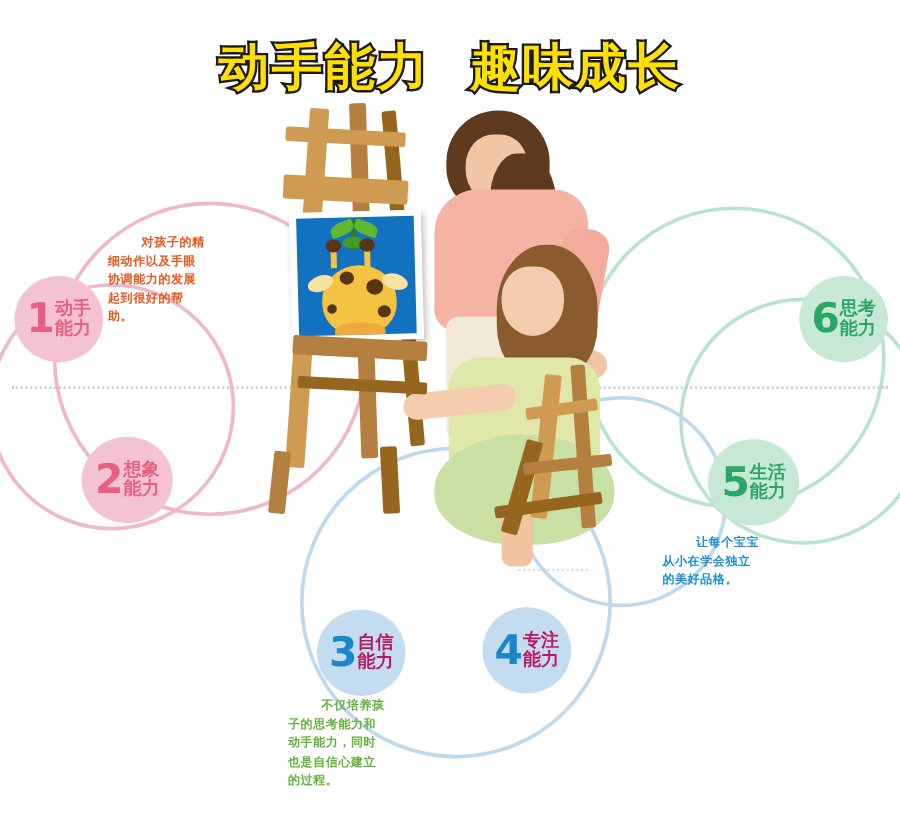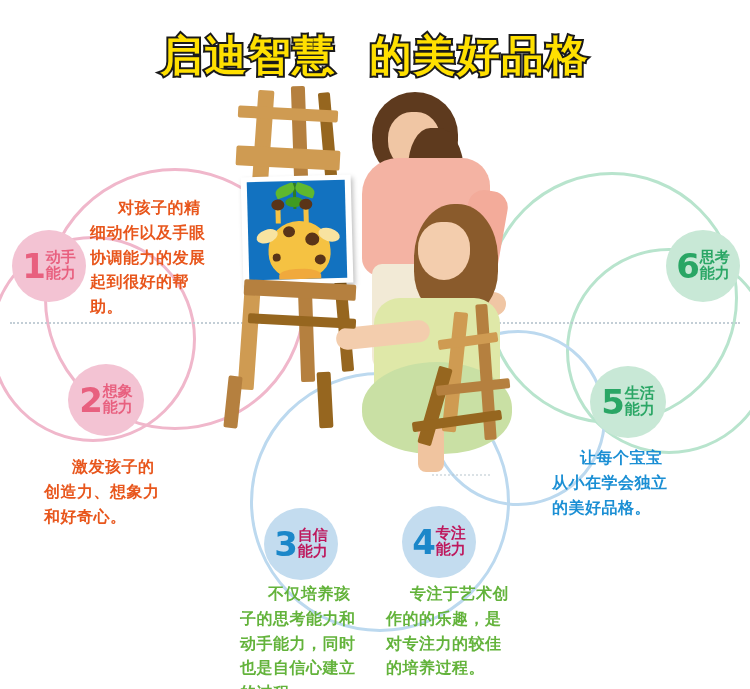--- a/index.html
+++ b/index.html
@@ -51,22 +51,22 @@
   .b-pink .lbl{color:#e8607f;}
   .b-blue{background:#c3dcef;}
   .b-blue .num{color:#1b87c9;}
   .b-blue .lbl{color:#be185d;}
   .b-green{background:#c8e8d6;}
   .b-green .num{color:#2aa665;}
   .b-green .lbl{color:#2aa665;}
 
   
   .desc{
-    position:absolute;font-size:16px;font-weight:bold;line-height:1.55;
-    letter-spacing:.5px;white-space:pre-line;
+    position:absolute;font-size:10px;font-weight:bold;line-height:1.55;
+    letter-spacing:.5px;white-space:pre-line;font-family:Liberation Mono, monospace;
   }
   .t-orange{color:#e8561c;}
   .t-green{color:#63b33b;}
   .t-blue{color:#1b8fd4;}
 
   
   .photo{position:absolute;left:222px;top:86px;width:310px;height:340px;}
   .photo *{position:absolute;}
 
   
@@ -129,21 +129,21 @@
   .ch3{left:206px;top:280px;width:14px;height:80px;transform:rotate(16deg);}
   .ch4{left:214px;top:296px;width:74px;height:10px;transform:rotate(-6deg);}
   .ch5{left:216px;top:250px;width:60px;height:10px;transform:rotate(-8deg);}
   .ch6{left:190px;top:330px;width:90px;height:10px;transform:rotate(-8deg);}
 </style>
 </head>
 <body>
 
 <div id="stage">
 
-  <div class="title">启迪智慧  的美好品格</div>
+  <div class="title">动手能力  趣味成长</div>
 
   <div class="ring ring-pink" style="left:44px;top:168px;width:256px;height:256px;"></div>
   <div class="ring ring-pink" style="left:-10px;top:236px;width:200px;height:200px;"></div>
   <div class="ring ring-green" style="left:486px;top:172px;width:246px;height:246px;"></div>
   <div class="ring ring-green" style="left:566px;top:248px;width:200px;height:200px;"></div>
   <div class="ring ring-blue" style="left:250px;top:372px;width:254px;height:254px;"></div>
   <div class="ring ring-blue" style="left:430px;top:330px;width:170px;height:170px;"></div>
 
   <div class="dotline" style="left:10px;top:322px;width:320px;"></div>
   <div class="dotline" style="left:468px;top:322px;width:272px;"></div>
@@ -219,23 +219,20 @@
 起到很好的帮
 助。</div>
 
   <div class="bubble b-pink" style="left:68px;top:364px;width:76px;height:72px;">
     <div class="inner">
       <span class="num">2</span>
       <span class="lbl">想象
 能力</span>
     </div>
   </div>
-  <div class="desc t-orange" style="left:44px;top:455px;width:160px;text-indent:28px;">激发孩子的
-创造力、想象力
-和好奇心。</div>
 
   <div class="bubble b-blue" style="left:264px;top:508px;width:74px;height:72px;">
     <div class="inner">
       <span class="num">3</span>
       <span class="lbl">自信
 能力</span>
     </div>
   </div>
   <div class="desc t-green" style="left:240px;top:582px;width:146px;text-indent:28px;">不仅培养孩
 子的思考能力和
@@ -243,24 +240,20 @@
 也是自信心建立
 的过程。</div>
 
   <div class="bubble b-blue" style="left:402px;top:506px;width:74px;height:72px;">
     <div class="inner">
       <span class="num">4</span>
       <span class="lbl">专注
 能力</span>
     </div>
   </div>
-  <div class="desc t-green" style="left:386px;top:582px;width:152px;text-indent:24px;">专注于艺术创
-作的的乐趣，是
-对专注力的较佳
-的培养过程。</div>
 
   <div class="bubble b-green" style="left:590px;top:366px;width:76px;height:72px;">
     <div class="inner">
       <span class="num">5</span>
       <span class="lbl">生活
 能力</span>
     </div>
   </div>
   <div class="desc t-blue" style="left:552px;top:446px;width:152px;text-indent:28px;">让每个宝宝
 从小在学会独立

